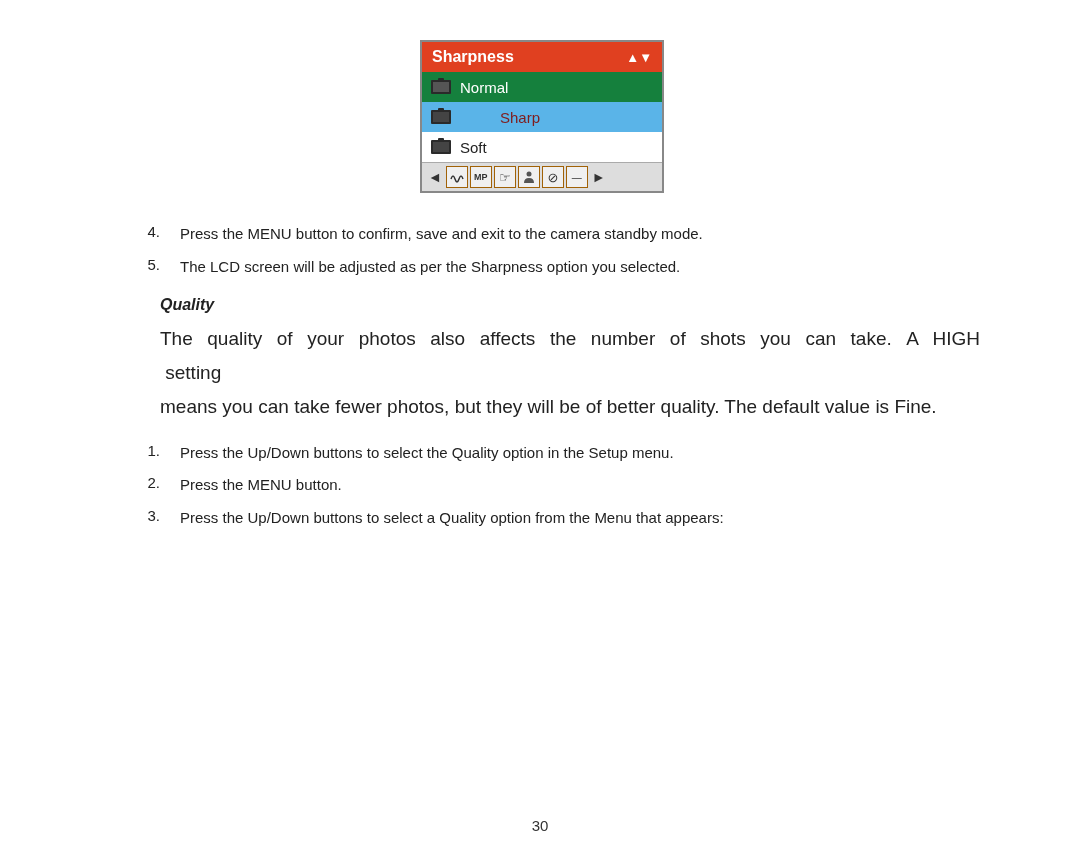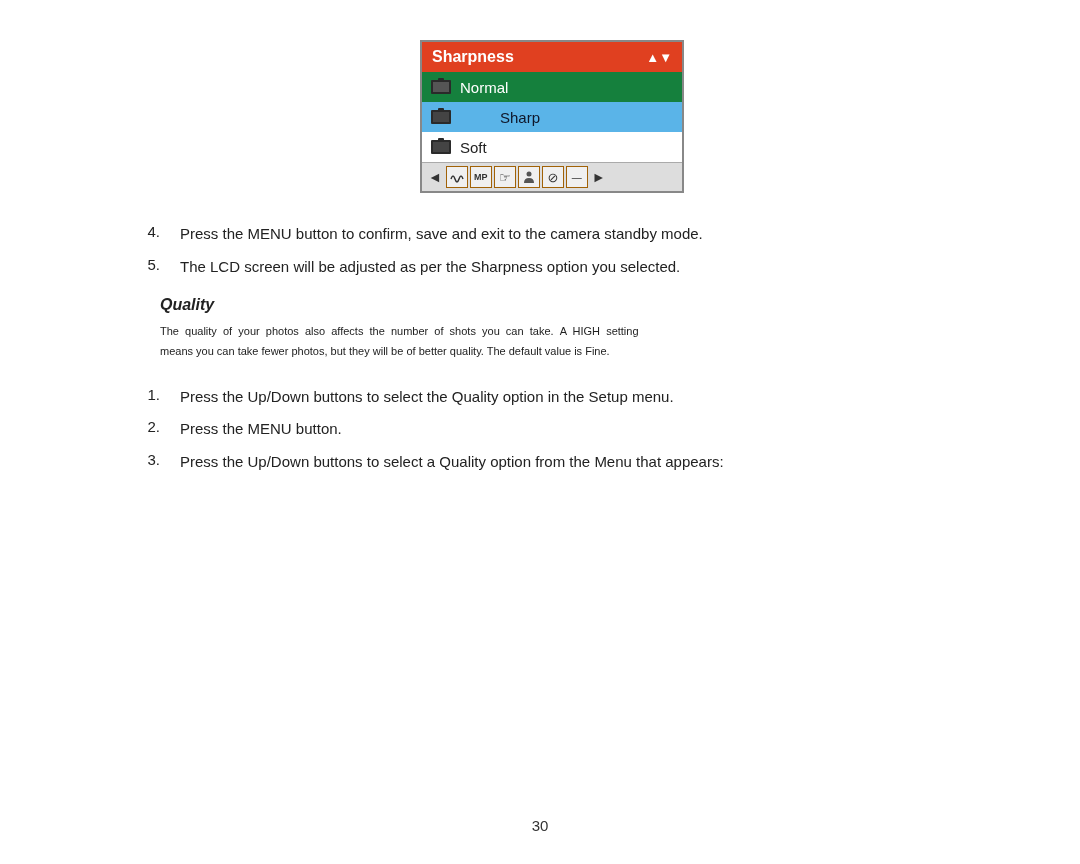--- a/index.html
+++ b/index.html
@@ -20,21 +20,21 @@
     }
 
     
     .camera-widget {
       margin: 0 auto 30px auto;
       width: 240px;
     }
 
     .menu-container {
       border: 2px solid #888;
-      width: 264px;
+      width: 244px;
     }
 
     .menu-header {
       background: #e04020;
       color: white;
       font-weight: bold;
       font-size: 16px;
       padding: 6px 10px;
       display: flex;
       justify-content: space-between;
@@ -56,21 +56,21 @@
       color: #222;
     }
 
     .menu-item.selected {
       background: #15803d;
       color: white;
     }
 
     .menu-item.highlighted {
       background: #5ab4e8;
-      color: #0f172a;
+      color: #7f1d1d;
       gap: 48px;
     }
 
     .toolbar {
       background: #ddd;
       display: flex;
       align-items: center;
       padding: 3px 4px;
       gap: 2px;
       border-top: 1px solid #aaa;
@@ -123,24 +123,24 @@
 
     .section-title {
       font-weight: bold;
       font-style: italic;
       font-size: 16px;
       margin-bottom: 8px;
       padding-left: 60px;
     }
 
     .body-paragraph {
-      font-size: 11px;
+      font-size: 19px;
       line-height: 1.8;
       text-align: justify;
-      margin-bottom: 24px;
+      margin-bottom: 17px;
       padding-left: 60px;
       padding-right: 0px;
     }
 
     .page-number {
       position: absolute;
       bottom: 30px;
       left: 50%;
       transform: translateX(-50%);
       font-size: 15px;

